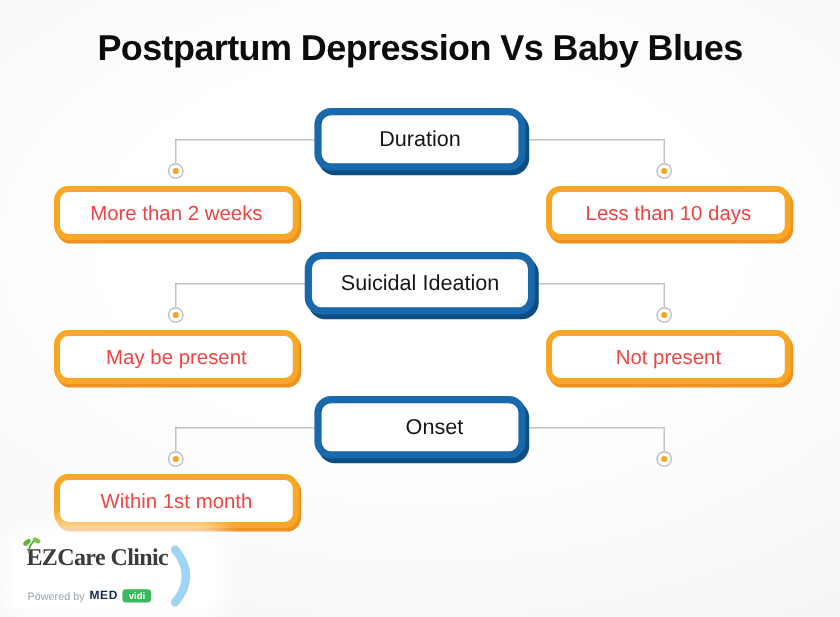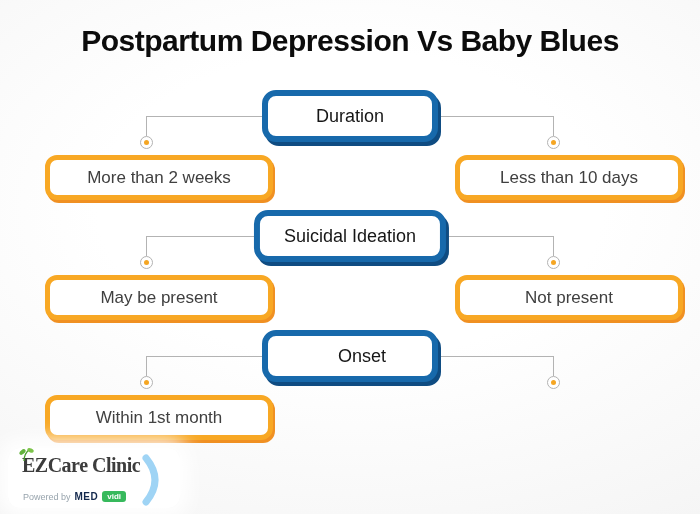--- a/index.html
+++ b/index.html
@@ -38,25 +38,25 @@
     position:absolute;left:50%;transform:translateX(-50%);
     min-width:176px;height:52px;box-sizing:border-box;
     background:#fff;border:6px solid var(--blue,#1769ab);border-radius:14px;
     box-shadow:3px 4px 0 var(--blue-dark,#0f4c82);
     line-height:40px;text-align:center;white-space:nowrap;
     padding:0 24px;font-size:18px;color:#161616;z-index:3;
   }
   .cat.r1{top:90px;} .cat.r2{top:210px;} .cat.r3{top:330px;padding-left:48px;}
   
   .val{
-    position:absolute;width:228px;height:45px;box-sizing:border-box;
+    position:absolute;width:204px;height:45px;box-sizing:border-box;
     background:#fff;border:5px solid var(--orange,#f8a824);border-radius:12px;
     box-shadow:2px 3px 0 var(--orange-dark,#f09022);
     line-height:35px;text-align:center;white-space:nowrap;
-    font-size:17px;color:#404040;z-index:3;
+    font-size:17px;color:#ef4444;z-index:3;
   }
   .val.l{left:45px;} .val.r{left:455px;}
   .val.r1{top:155px;} .val.r2{top:275px;text-align:center;} .val.r3{top:395px;}
   
   .logo{
     position:absolute;left:8px;top:448px;z-index:4;
     padding:6px 14px 6px 8px;border-radius:12px;
     background:rgba(255,255,255,0.95);
     box-shadow:0 0 18px 10px rgba(255,255,255,0.9);
   }

